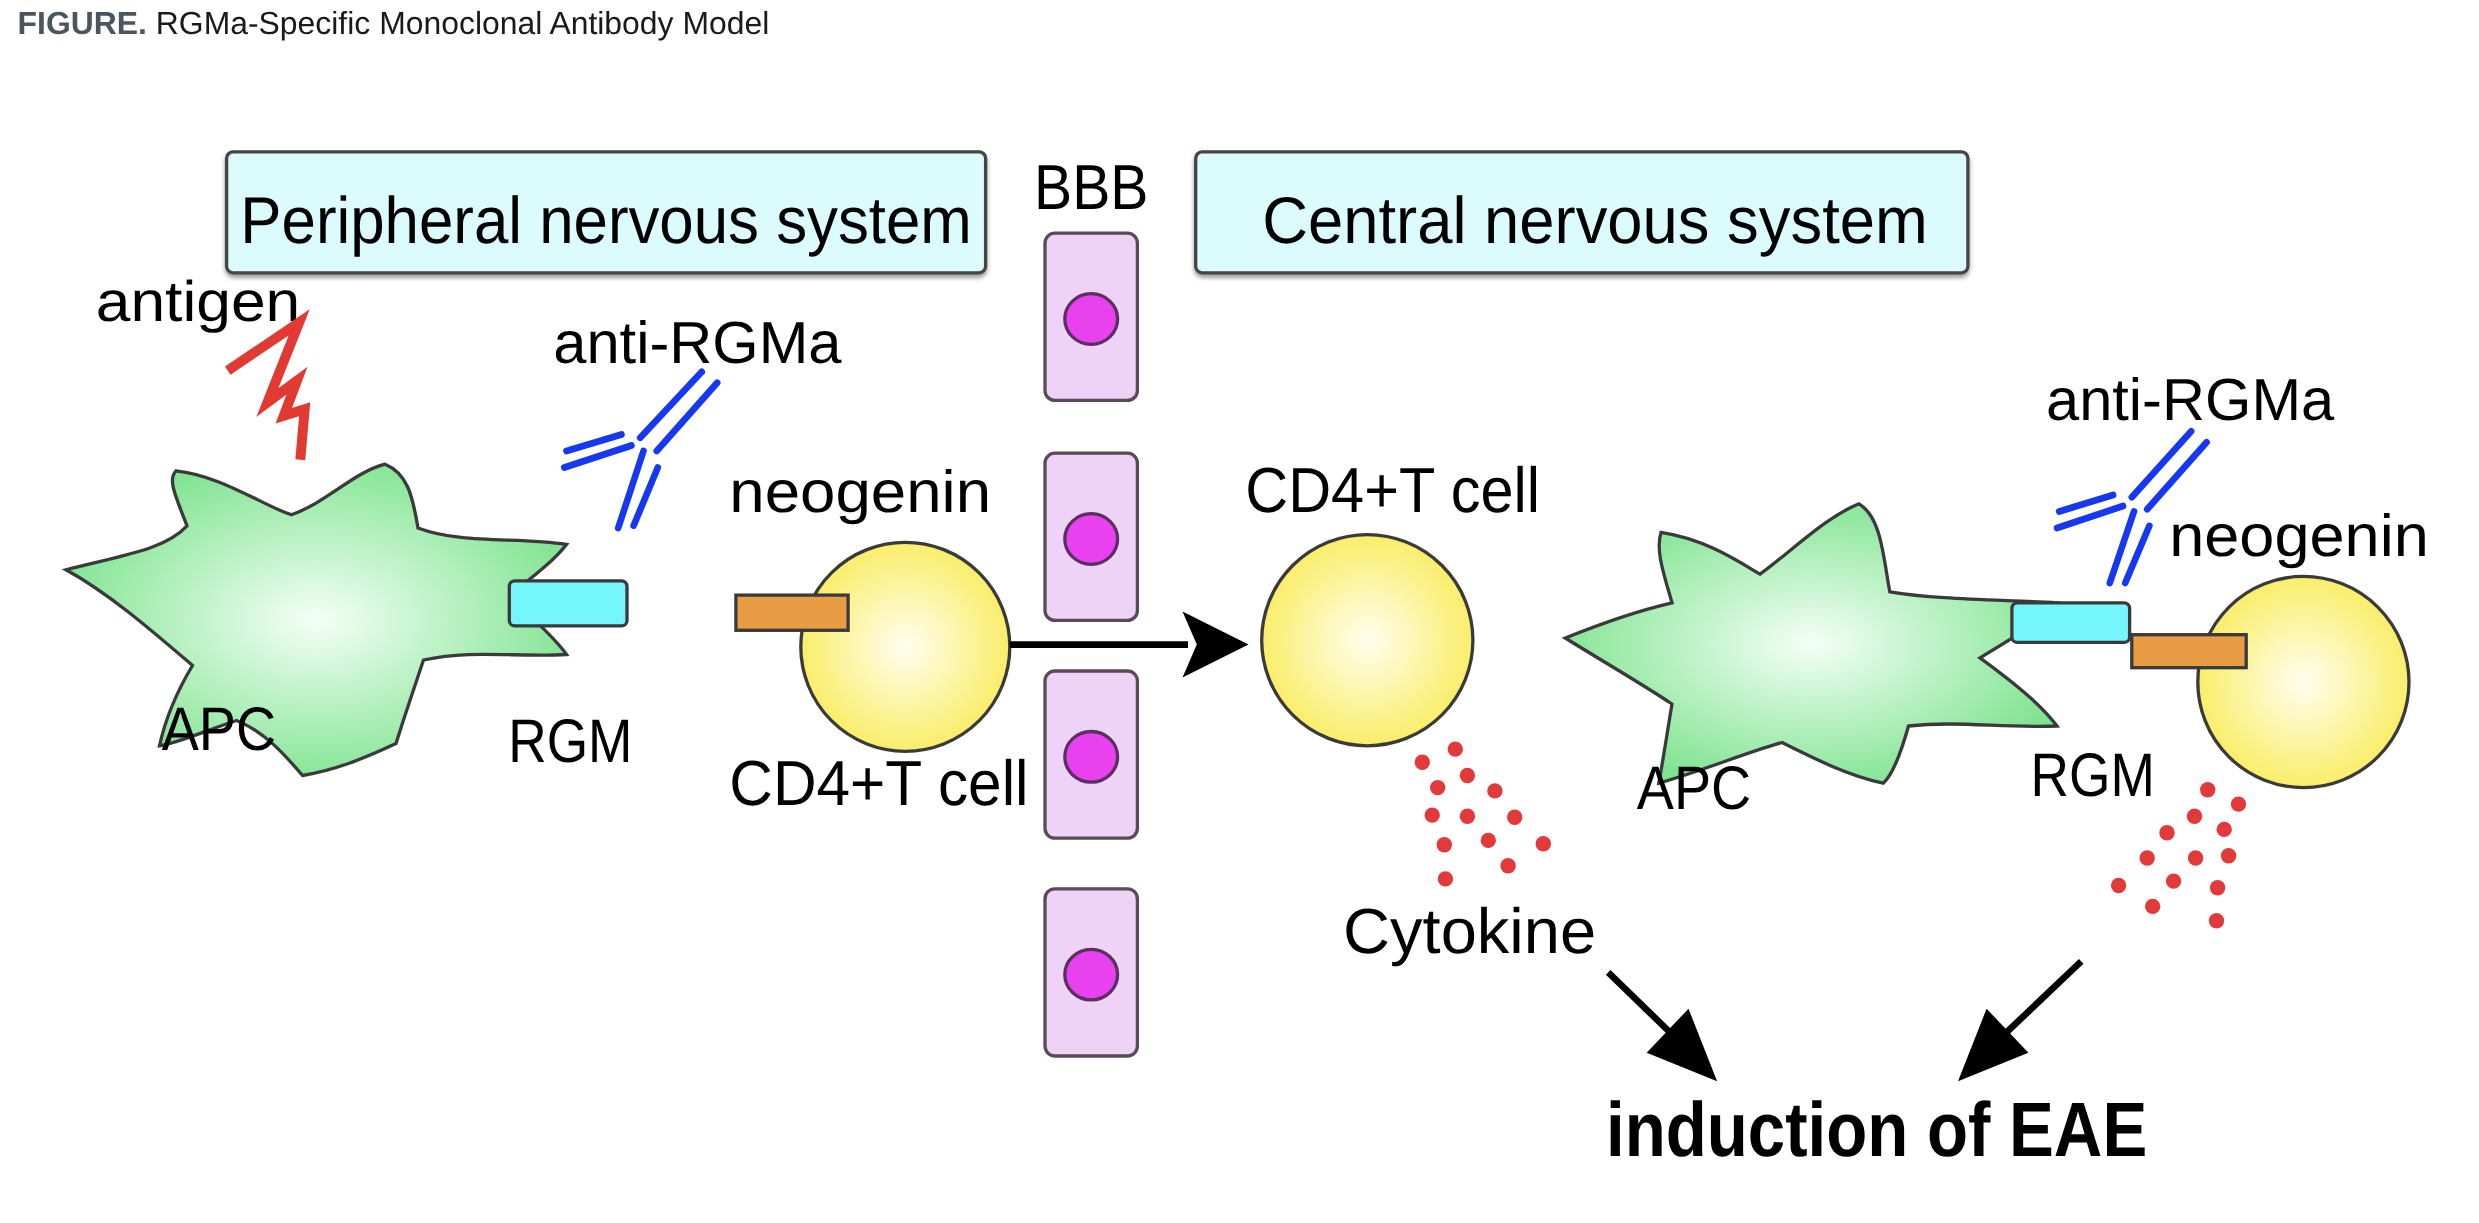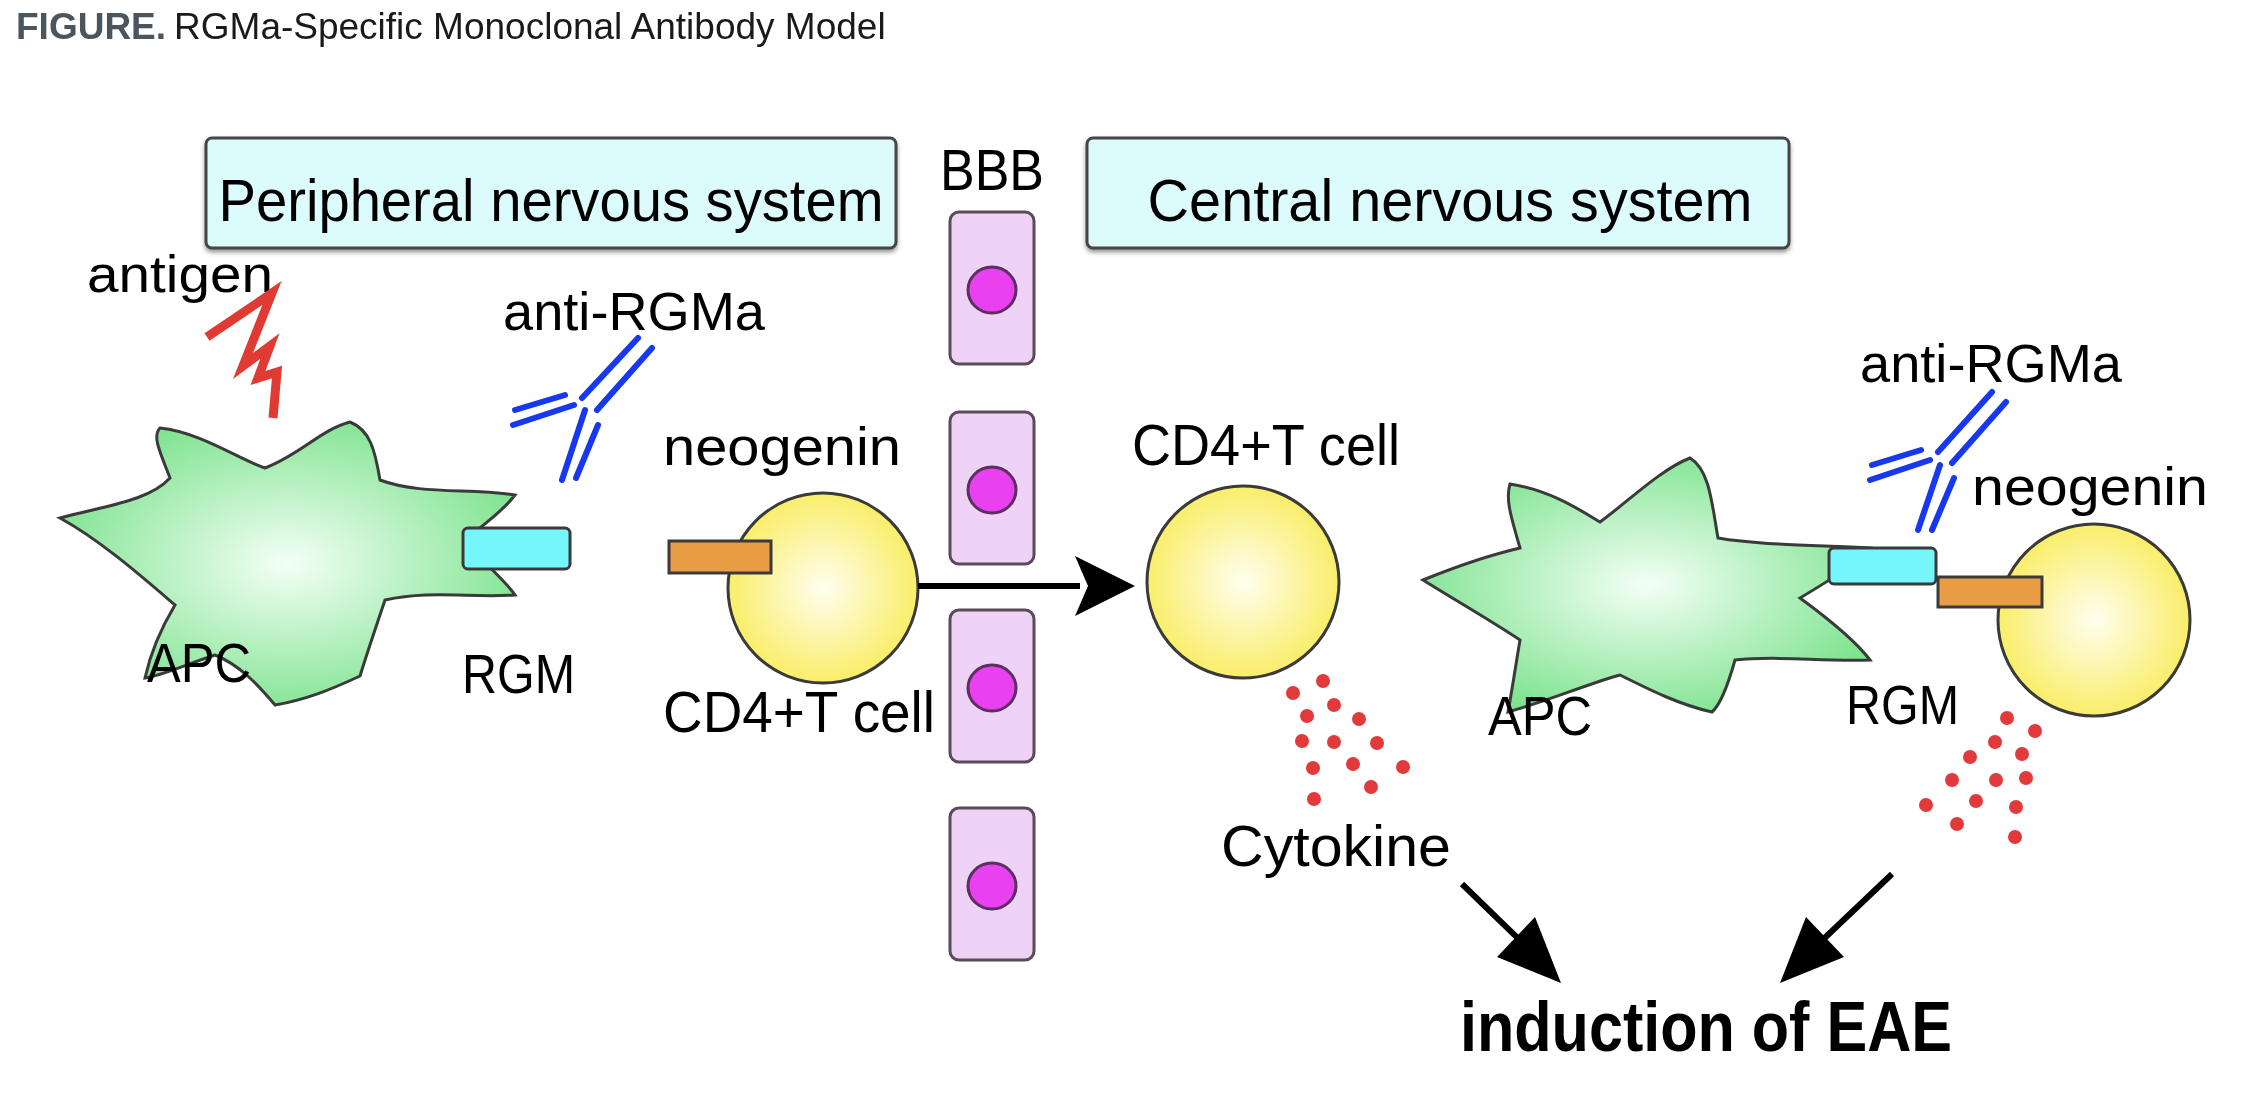--- a/index.html
+++ b/index.html
@@ -1,17 +1,17 @@
 <!DOCTYPE html>
 <html><head>
   <meta charset="utf-8">
   <style>
     html, body { margin: 0; padding: 0; background: #ffffff; }
     body { width: 2254px; height: 1112px; position: relative; overflow: hidden; font-family: "Liberation Sans", sans-serif; }
-    .title { position: absolute; left: 16px; top: 6px; font-size: 37px; white-space: nowrap; color: #1a1a1a; }
+    .title { position: absolute; left: 16px; top: 6px; font-size: 29px; white-space: nowrap; color: #1a1a1a; }
     .title .lead { font-weight: bold; color: #4a555e; margin-right: 8px; }
     svg#diagram { position: absolute; left: 0; top: 0; }
     .lbl { font-family: "Liberation Sans", sans-serif; fill: #000; }
   </style>
 </head>
 <body>
 
 <div class="title">
   <span class="lead">FIGURE.</span><span>RGMa-Specific Monoclonal Antibody Model</span>
 </div>

